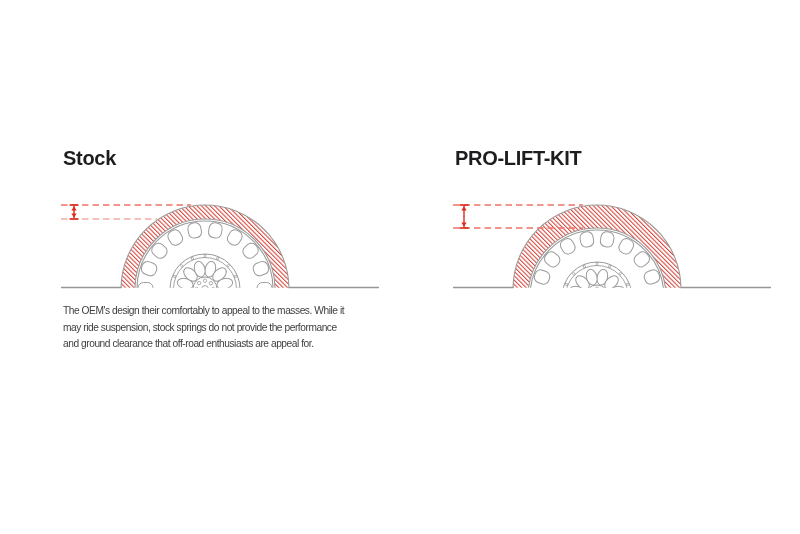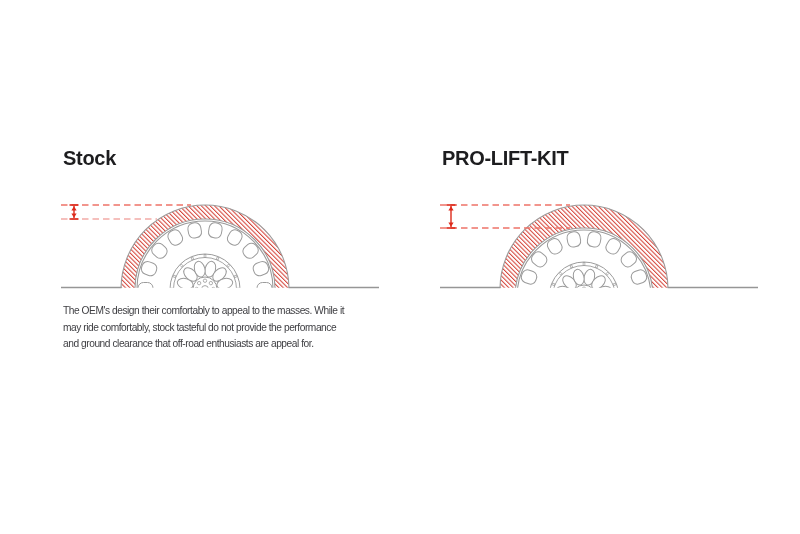--- a/index.html
+++ b/index.html
@@ -3,21 +3,21 @@
 <meta charset="utf-8">
 <style>
   html,body{margin:0;padding:0;}
   body{
     width:800px;height:534px;background:#ffffff;overflow:hidden;
     font-family:"Liberation Sans", sans-serif;
   }
   .page{position:relative;width:800px;height:514px;background:#ffffff;}
   .panel{position:absolute;top:145px;width:334px;}
   .panel.left{left:55px;}
-  .panel.right{left:434px;}
+  .panel.right{left:447px;}
   .panel h2{
     margin:0 0 0 8px;font-size:20px;line-height:26px;font-weight:700;
     letter-spacing:-0.3px;color:#1d1d1f;
   }
   .diagram{margin-top:12px;width:330px;height:107px;}
   .diagram svg{display:block;}
   .desc{margin:13px 0 0 8px;}
   .desc .line{
     font-size:10.2px;letter-spacing:-0.45px;line-height:16.5px;
     color:#3e3e42;white-space:nowrap;
@@ -118,21 +118,21 @@
             <line x1="14.5" y1="22" x2="23.5" y2="22" stroke="#dd2a1b" stroke-width="1.6"></line>
             <line x1="14.5" y1="36" x2="23.5" y2="36" stroke="#dd2a1b" stroke-width="1.6"></line>
             <line x1="19" y1="23" x2="19" y2="35" stroke="#dd2a1b" stroke-width="1.4"></line>
             <path d="M 16.4 27.4 L 19 23.2 L 21.6 27.4 Z" fill="#dd2a1b"></path>
             <path d="M 16.4 30.6 L 19 34.8 L 21.6 30.6 Z" fill="#dd2a1b"></path>
           </g>
         </svg>
       </div>
     <div class="desc">
       <div class="line">The OEM's design their comfortably to appeal to the masses. While it</div>
-      <div class="line">may ride comfortably, stock tasteful do not provide the performance</div>
+      <div class="line">may ride suspension, stock springs do not provide the performance</div>
       <div class="line">and ground clearance that off-road enthusiasts are appeal for.</div>
     </div>
   </section>
 
   <section class="panel right">
     <h2>PRO-LIFT-KIT</h2>
     <div class="diagram" id="diagram-1">
         <svg width="330" height="107" viewBox="0 0 330 107">
           <defs>
             <pattern id="hatch-1" patternUnits="userSpaceOnUse" width="3.1" height="3.1" patternTransform="rotate(-45)">

